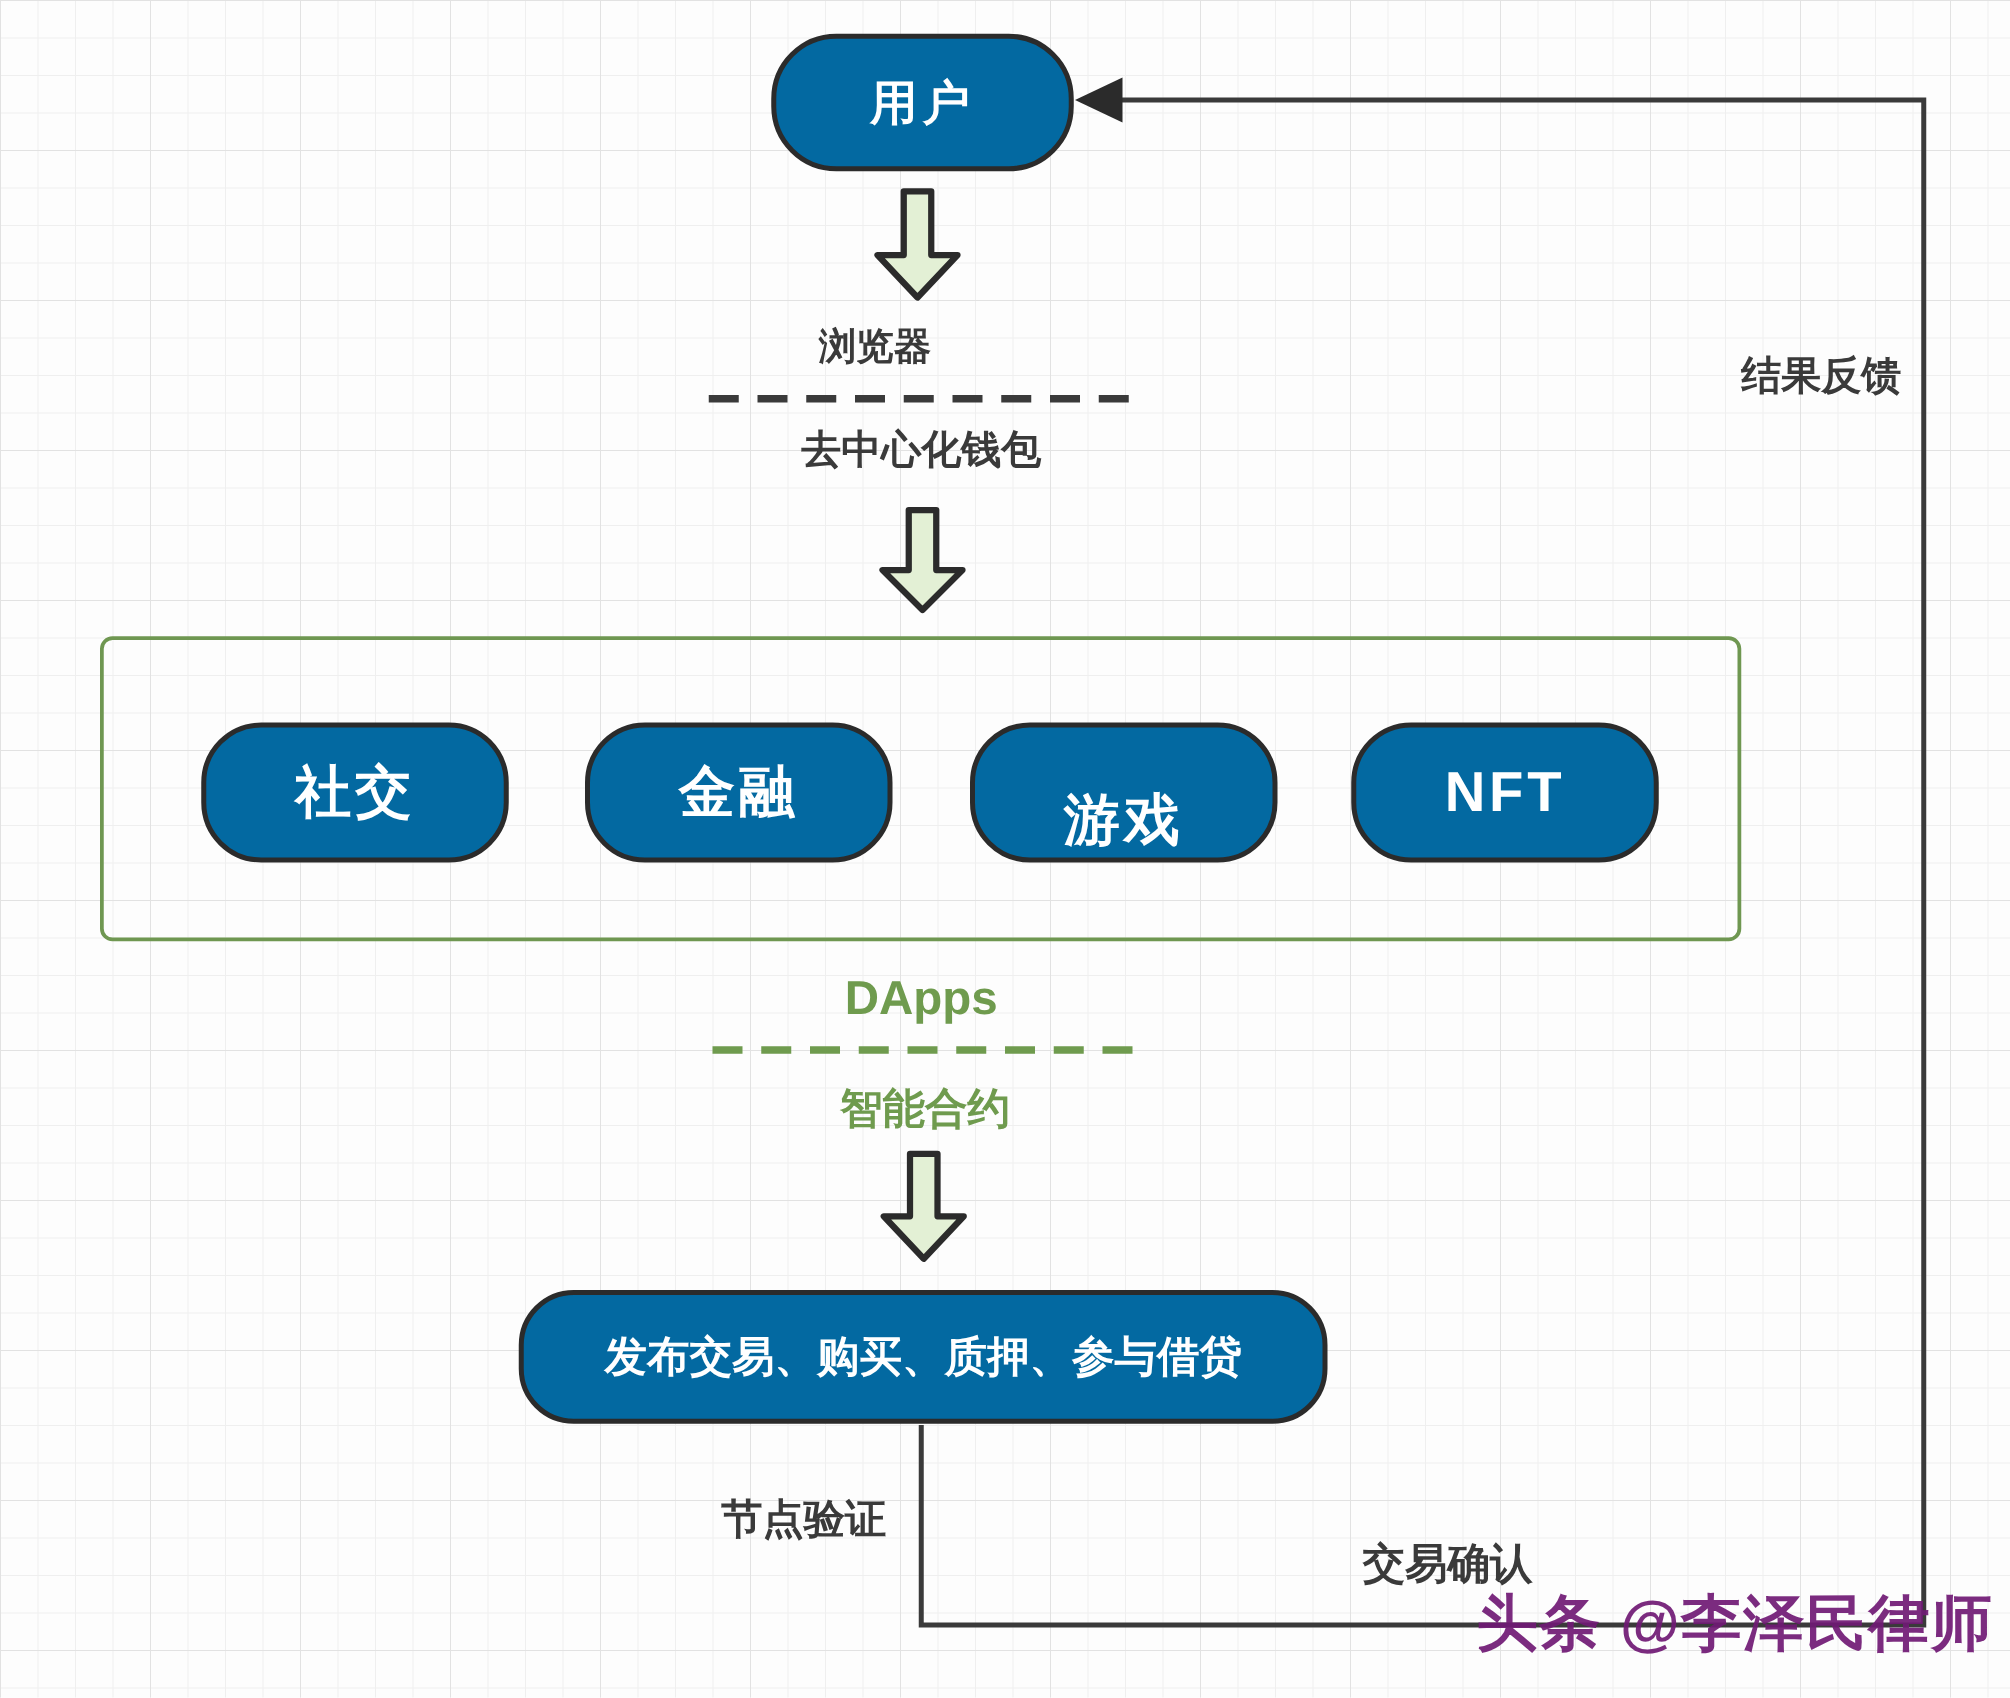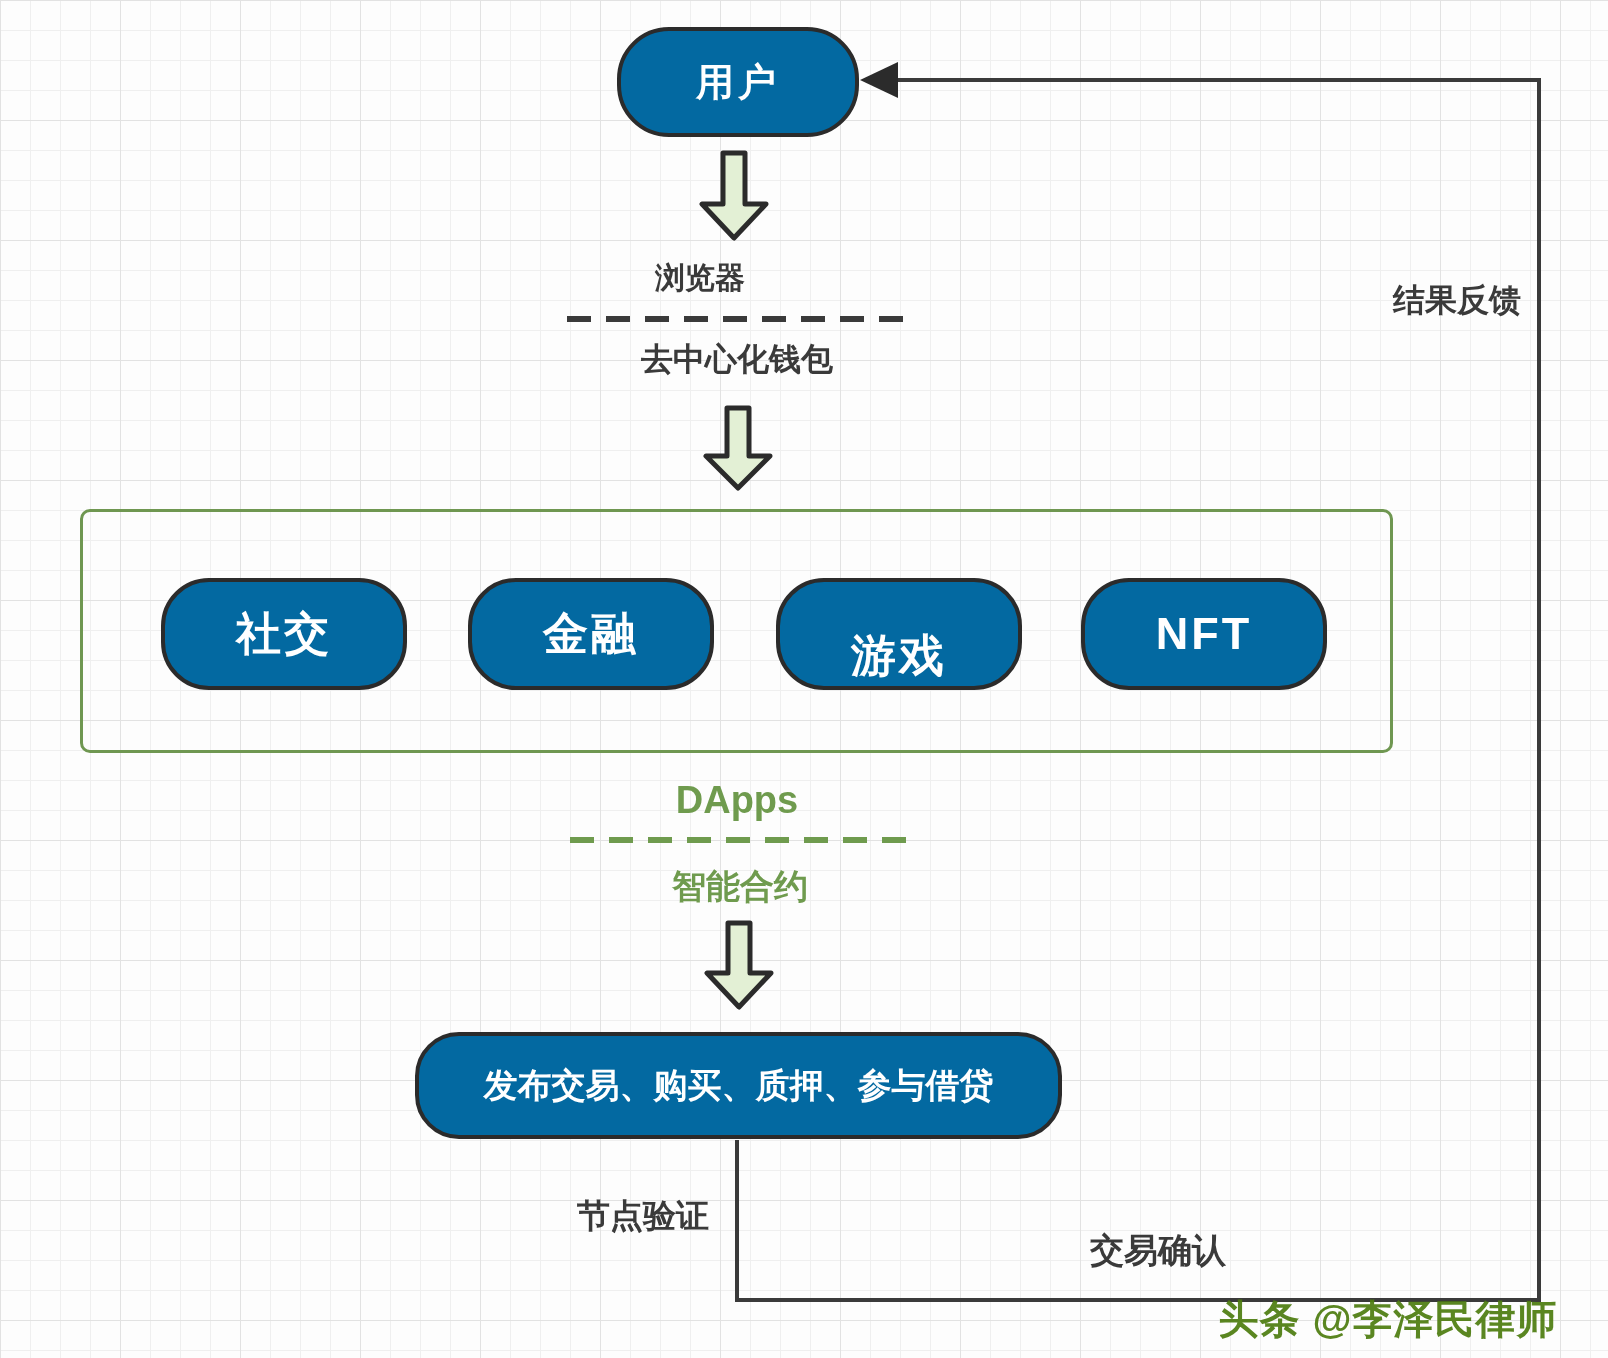--- a/index.html
+++ b/index.html
@@ -31,22 +31,22 @@
     background:transparent;
   }
   .lbl{
     position:absolute;transform:translate(-50%,-50%);
     font-weight:bold;color:#3a3a3a;white-space:nowrap;
   }
   .lbl-green{color:#6f9b4e;}
   svg.layer{position:absolute;left:0;top:0;}
   .watermark{
     position:absolute;transform:translate(-50%,-50%);
-    font-weight:bold;color:#4d7c0f;opacity:.92;white-space:nowrap;
-    font-size:40px;letter-spacing:1px;margin-top:20px;
+    font-weight:bold;color:#701a75;opacity:.92;white-space:nowrap;
+    font-size:49px;letter-spacing:1px;
   }
 </style>
 </head>
 <body>
 
 <svg class="layer" width="1608" height="1358" viewBox="0 0 1608 1358">
 
   <path d="M 737 1140 L 737 1300 L 1539 1300 L 1539 80 L 896 80" fill="none" stroke="#3a3a3a" stroke-width="4"></path>
   <polygon points="860,80 898,62 898,98" fill="#2b2b2b"></polygon>
 

